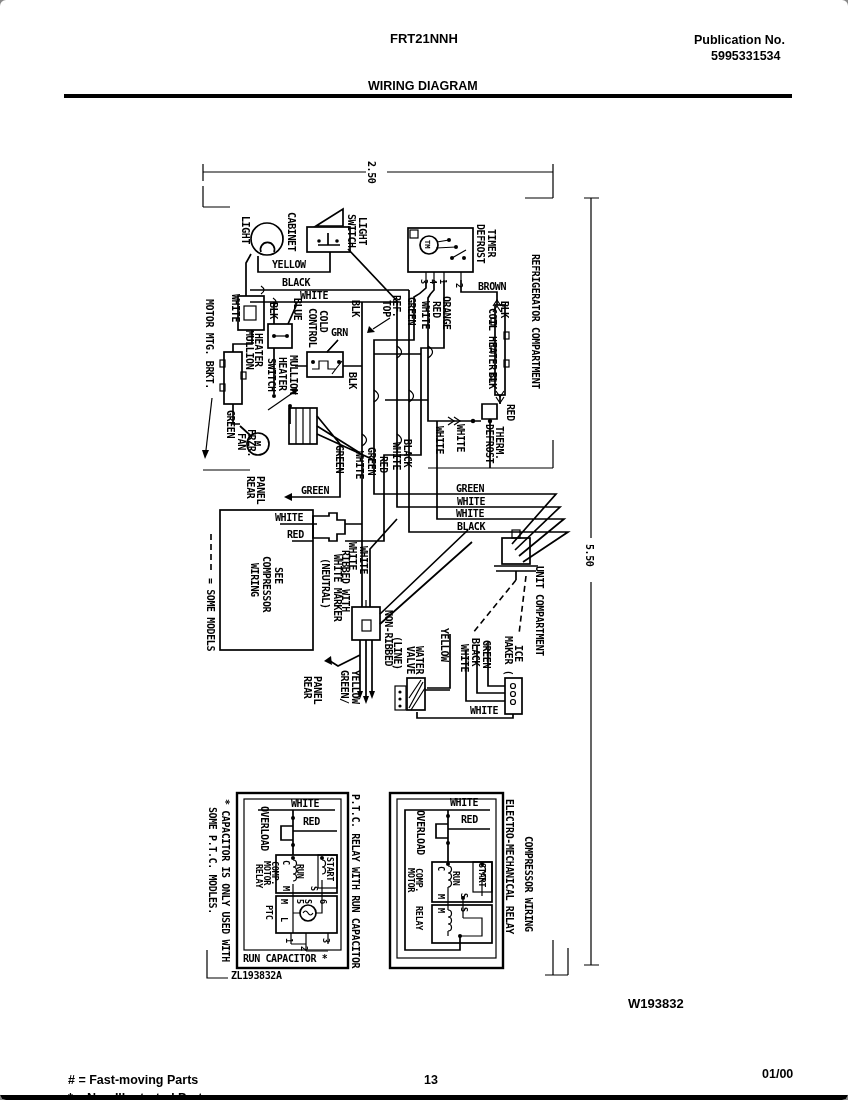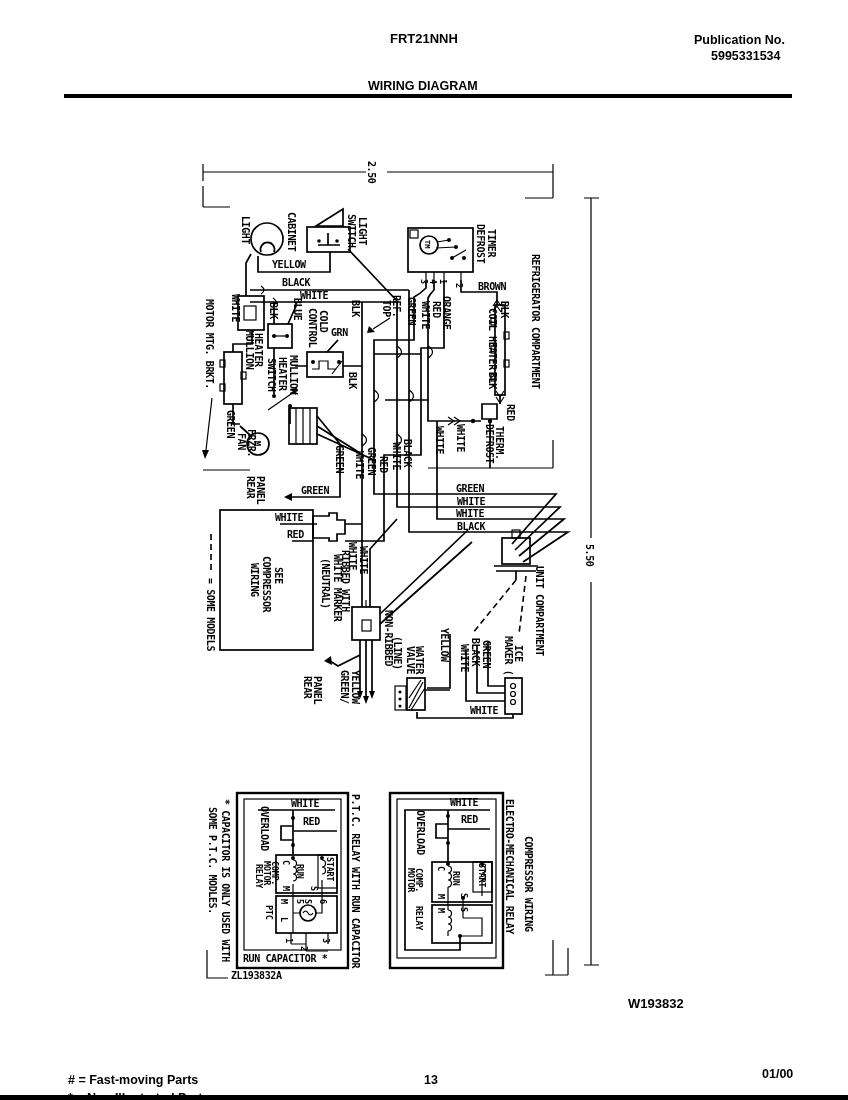--- a/index.html
+++ b/index.html
@@ -1,17 +1,17 @@
 <!DOCTYPE html>
 <html><head>
 <meta charset="utf-8">
 <style>
   html,body{margin:0;padding:0;background:#888;}
   #page{position:relative;width:848px;height:1100px;background:#ffffff;overflow:hidden;
-        font-family:"Liberation Sans",sans-serif;}
+        font-family:"Liberation Sans",sans-serif;border-radius:6px;}
   svg{position:absolute;left:0;top:0;}
   svg text{fill:#000;}
   .dm{font:bold 10px "DejaVu Sans Mono",monospace;letter-spacing:-0.4px;}
   .dm8{font:bold 8.5px "DejaVu Sans Mono",monospace;letter-spacing:-0.3px;}
   .dm7{font:bold 7px "DejaVu Sans Mono",monospace;}
   .hs13{font:bold 13px "Liberation Sans",sans-serif;}
   .hs12{font:bold 12.5px "Liberation Sans",sans-serif;}
   .w{stroke:#000;stroke-width:1.7;fill:none;}
   .w2{stroke:#000;stroke-width:2.4;fill:none;}
   .wt{stroke:#000;stroke-width:1.2;fill:none;}

